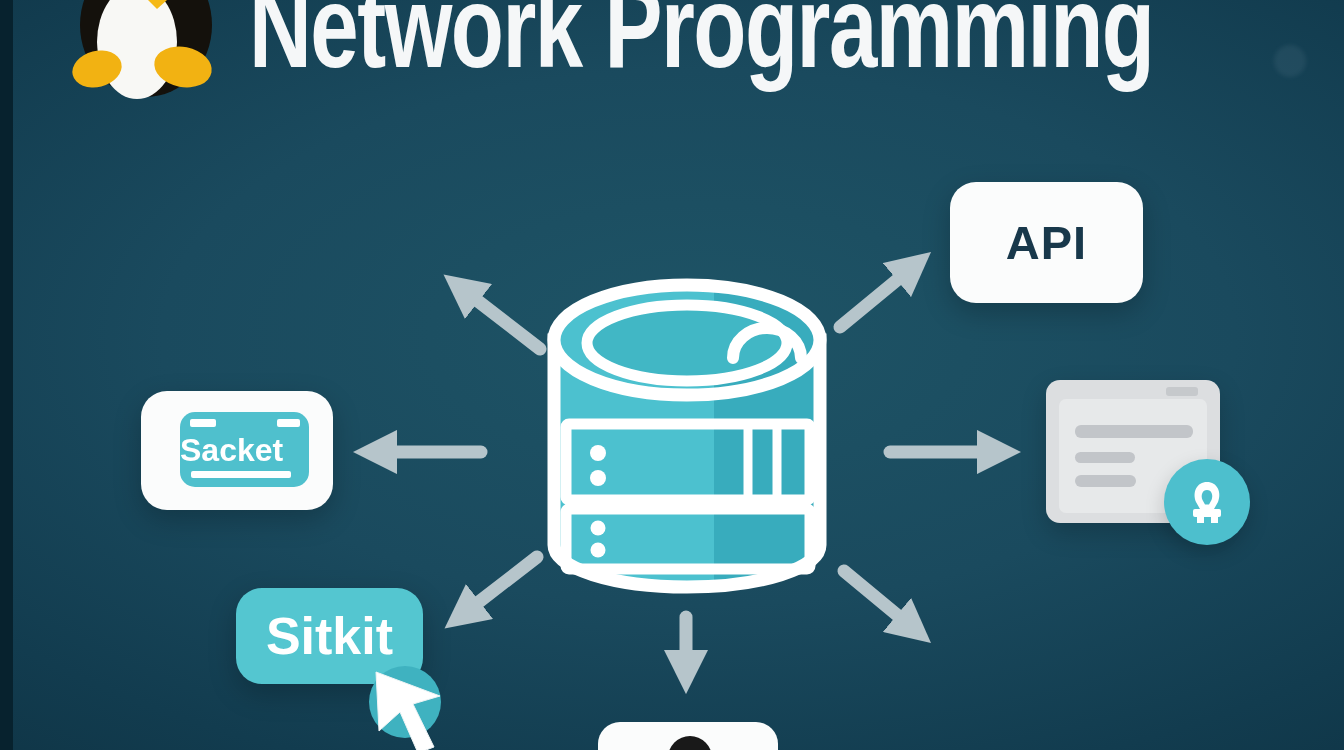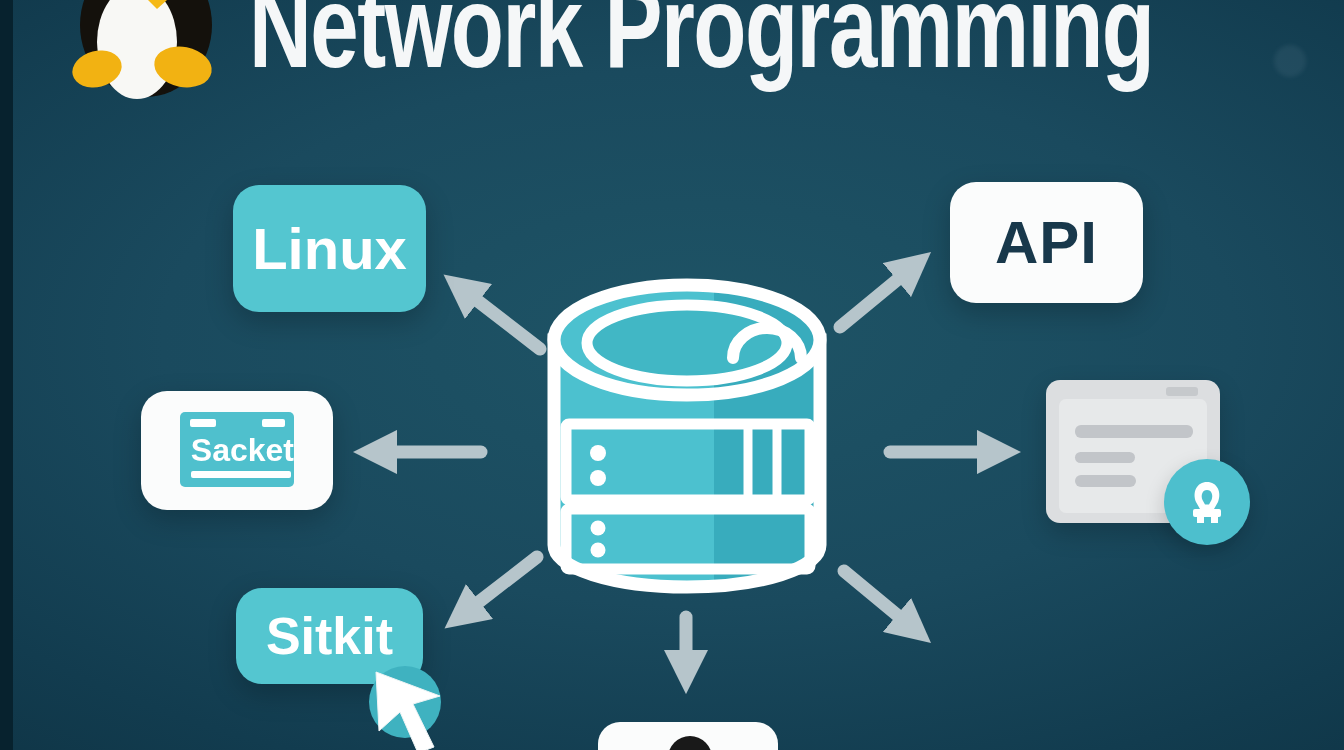--- a/index.html
+++ b/index.html
@@ -16,28 +16,28 @@
     transform:scaleX(0.75);transform-origin:left top;
   }
   .bokeh{left:1261px;top:45px;width:32px;height:32px;border-radius:50%;
     background:rgba(210,230,235,0.07);filter:blur(2px);}
   .node{display:flex;align-items:center;justify-content:center;border-radius:26px;
     box-shadow:0 10px 28px rgba(0,0,0,0.22);}
   .node-teal{background:#54c6d0;color:#ffffff;}
   .node-white{background:#fbfcfc;color:#18384b;}
   .lbl{font-weight:700;}
   .lbl-linux{font-size:58px;}
-  .lbl-api{font-size:60px;letter-spacing:1px;}
+  .lbl-api{font-size:47px;letter-spacing:1px;}
   .lbl-web{font-size:62px;}
   .lbl-sitkit{font-size:52px;}
   
   .sacket-card{left:128px;top:391px;width:192px;height:119px;background:#fbfcfc;
     border-radius:26px;box-shadow:0 10px 28px rgba(0,0,0,0.22);}
-  .sacket-inner{position:absolute;left:39px;top:21px;width:114px;height:75px;
-    background:#4fc0cd;border-radius:5px;display:flex;align-items:center;justify-content:flex-end;}
+  .sacket-inner{position:absolute;left:39px;top:21px;width:129px;height:75px;
+    background:#4fc0cd;border-radius:15px;display:flex;align-items:center;justify-content:flex-start;}
   .sacket-dash{position:absolute;background:#ffffff;border-radius:2px;}
   .sacket-label{font-size:32px;font-weight:700;color:#ffffff;margin-top:2px;}
   
   .doc-card{left:1033px;top:380px;width:174px;height:143px;background:#dcdee0;border-radius:14px;
     box-shadow:0 10px 26px rgba(0,0,0,0.2);}
   .doc-panel{position:absolute;left:13px;top:19px;width:148px;height:114px;background:#e7e9ea;border-radius:7px;}
   .doc-chip{position:absolute;left:120px;top:7px;width:32px;height:9px;background:#c6c9cc;border-radius:3px;}
   .doc-line{position:absolute;background:#c2c5c9;border-radius:6px;}
   .doc-badge{position:absolute;left:118px;top:79px;width:86px;height:86px;border-radius:50%;
     background:#4dbfcd;display:flex;align-items:center;justify-content:center;
@@ -74,23 +74,20 @@
   <svg class="abs" style="left:48px;top:0" width="160" height="100" viewBox="0 0 160 100">
     <ellipse cx="85" cy="25" rx="66" ry="72" fill="#14110c"></ellipse>
     <ellipse cx="76" cy="42" rx="40" ry="57" fill="#f8f8f5"></ellipse>
     <polygon points="87,0 106,0 96,9" fill="#f5b916"></polygon>
     <ellipse cx="36" cy="69" rx="25" ry="18" fill="#f2b212" transform="rotate(-14 36 69)"></ellipse>
     <ellipse cx="122" cy="67" rx="29" ry="20" fill="#f2b212" transform="rotate(11 122 67)"></ellipse>
   </svg>
 
   <div class="abs title">Network Programming</div>
 
-  <div class="abs node node-teal" style="left:220px;top:185px;width:193px;height:127px">
-    <span class="lbl lbl-linux">Linux</span>
-  </div>
 
   <div class="abs node node-white" style="left:937px;top:182px;width:193px;height:121px">
     <span class="lbl lbl-api">API</span>
   </div>
 
   <div class="abs sacket-card">
     <div class="sacket-inner">
       <div class="sacket-dash" style="left:10px;top:7px;width:26px;height:8px"></div>
       <div class="sacket-dash" style="right:9px;top:7px;width:23px;height:8px"></div>
       <div class="sacket-dash" style="left:11px;top:59px;width:100px;height:7px"></div>

